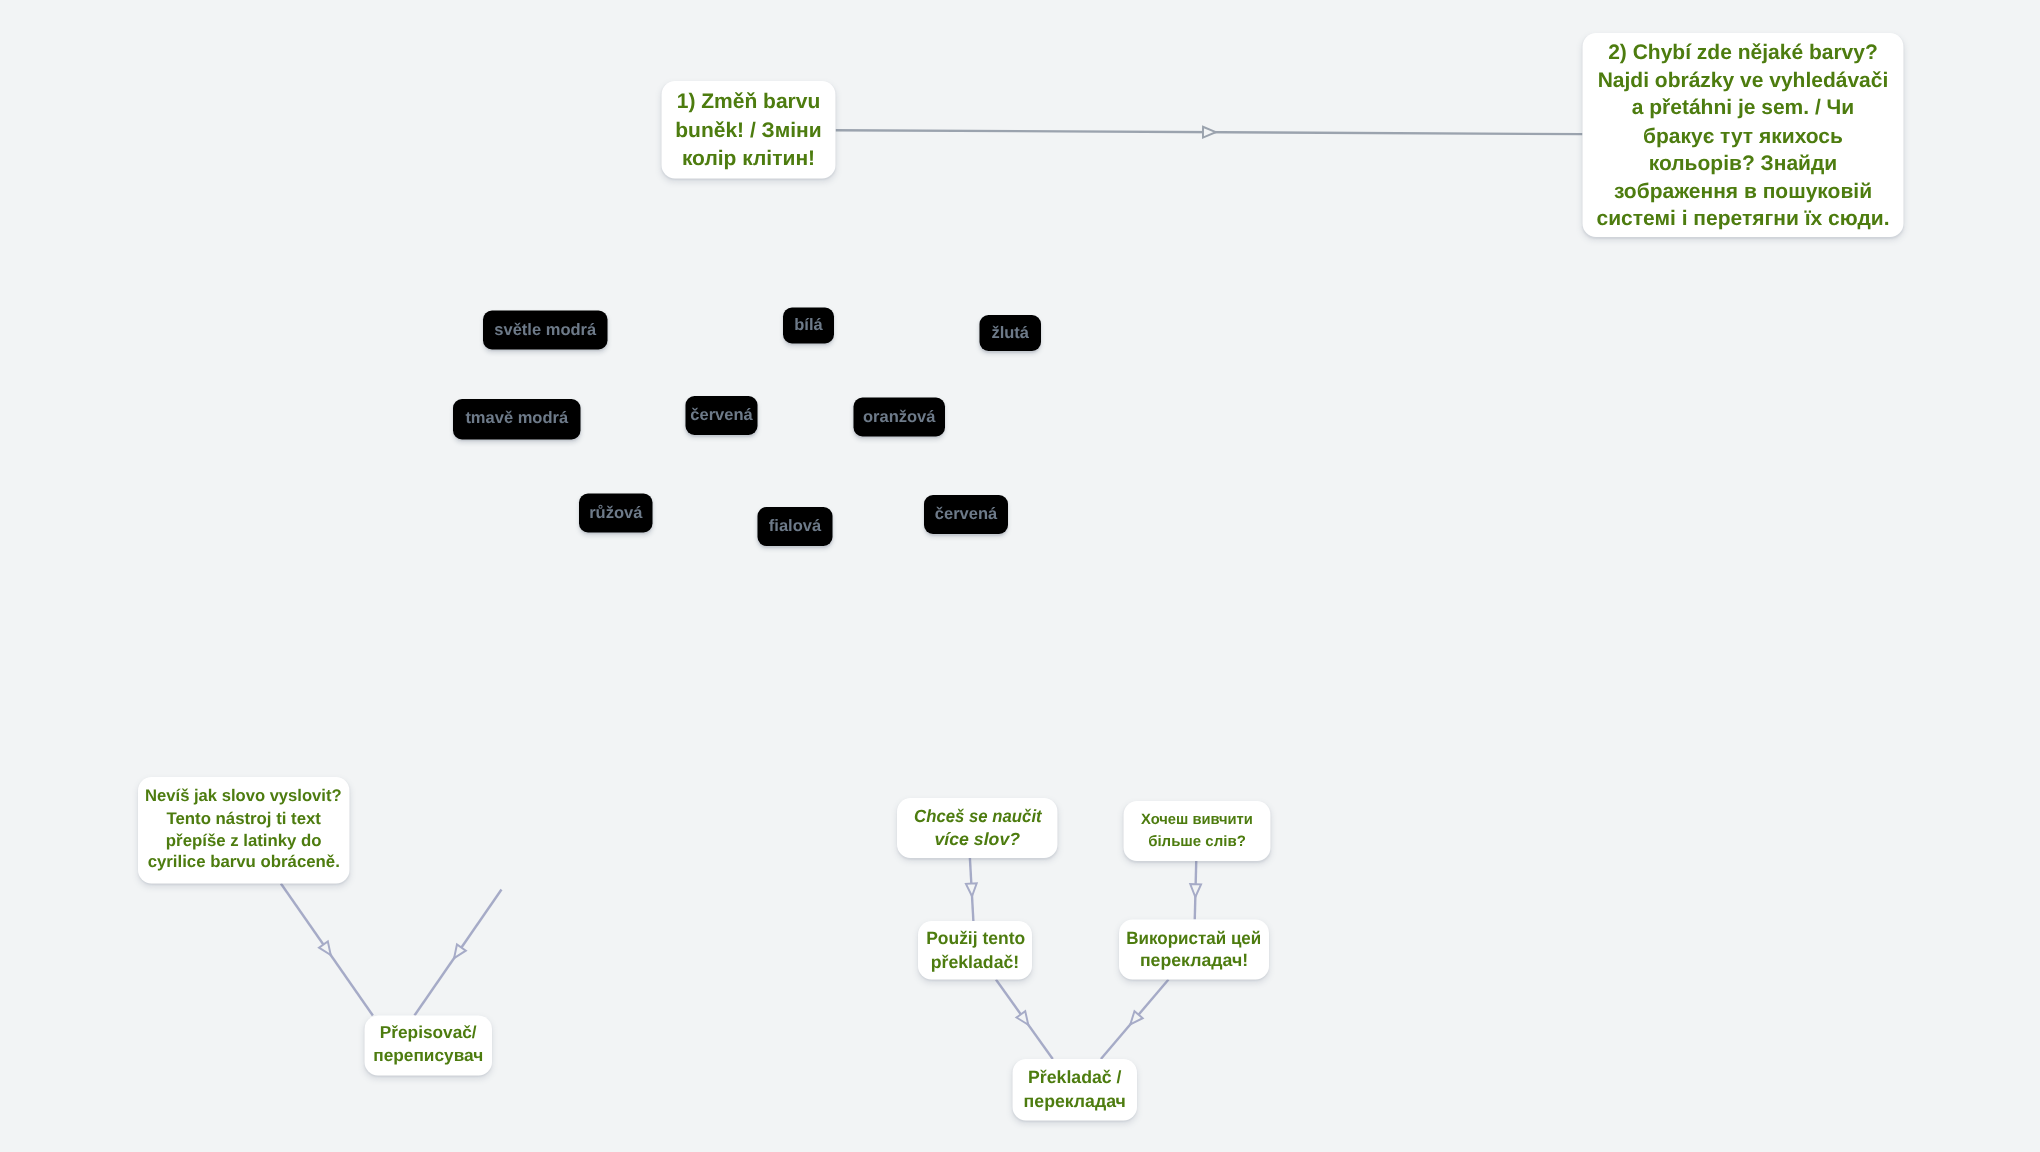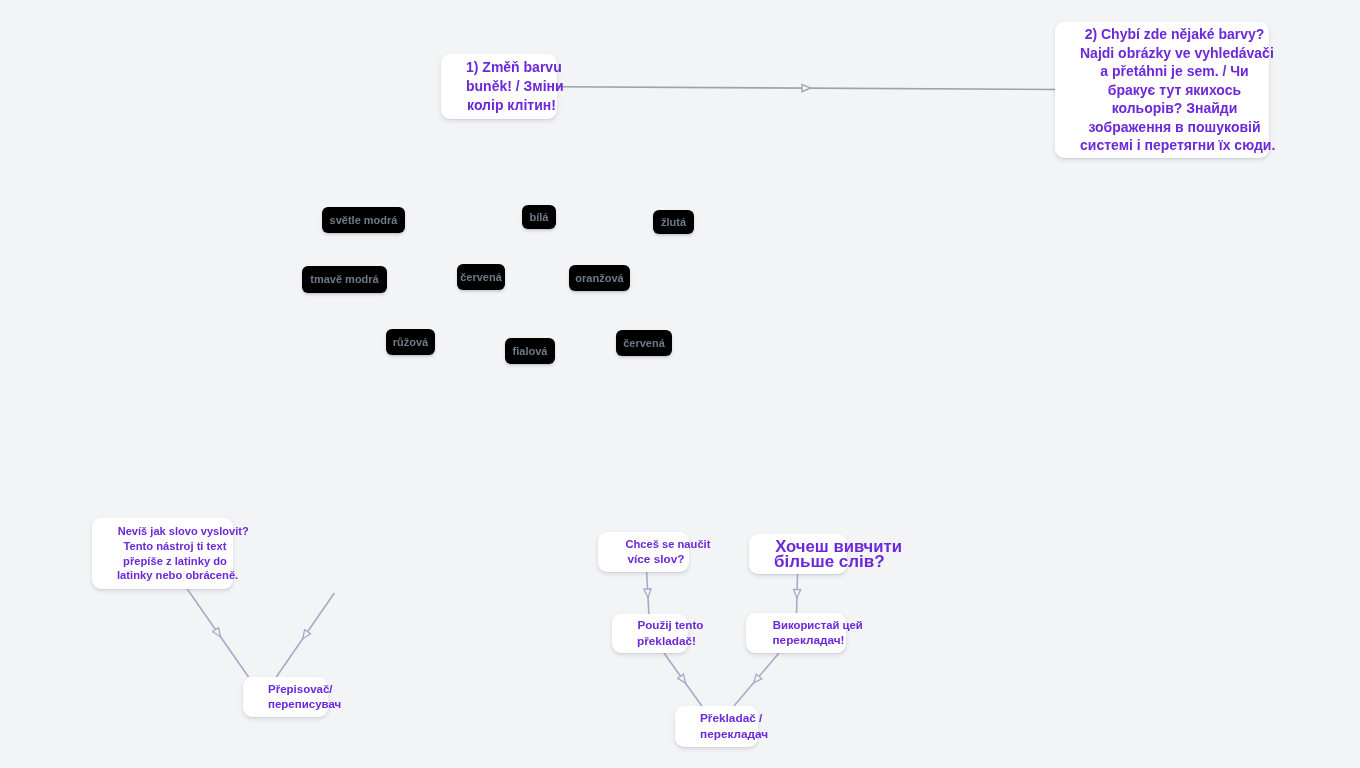--- a/index.html
+++ b/index.html
@@ -32,22 +32,21 @@
     justify-content: center;
     align-items: center;
     text-align: center;
     font-weight: bold;
     cursor: pointer;
   }
   .node.card {
     background: #ffffff;
     border-radius: 9px;
     box-shadow: 0 1px 1px rgba(96,108,128,0.10), 0 2px 4px rgba(96,108,128,0.18);
-    color: #6d28d9;
-    padding-left: 25px;
+    color: #4d7c0f;
   }
   .node.chip {
     background: #000000;
     border-radius: 6px;
     box-shadow: 0 1px 1px rgba(96,108,128,0.14), 0 2px 3px rgba(96,108,128,0.22);
     color: #6d7a89;
   }
   .nline {
     width: 100%;
     text-align: center;
@@ -129,31 +128,31 @@
     <div class="node chip" style="left: 505px; top: 338px; width: 50px; height: 26px; font-size: 11px; line-height: 26px;">
       <div class="nline"><span>fialová</span></div>
     </div>
     <div class="node chip" style="left: 616px; top: 330px; width: 56px; height: 26px; font-size: 11px; line-height: 26px;">
       <div class="nline"><span>červená</span></div>
     </div>
     <div class="node card" style="left: 92px; top: 518px; width: 141px; height: 71px; font-size: 11.2px; line-height: 14.6px;">
       <div class="nline"><span style="transform: scaleX(0.989);">Nevíš jak slovo vyslovit?</span></div>
       <div class="nline"><span>Tento nástroj ti text</span></div>
       <div class="nline"><span>přepíše z latinky do</span></div>
-      <div class="nline"><span>latinky nebo obráceně.</span></div>
+      <div class="nline"><span>cyrilice barvu obráceně.</span></div>
     </div>
     <div class="node card" style="left: 220px; top: 677px; width: 85px; height: 40px; font-size: 11.5px; line-height: 15px; margin-left: 23px;">
       <div class="nline"><span>Přepisovač/</span></div>
       <div class="nline"><span>переписувач</span></div>
     </div>
-    <div class="node card" style="left: 598px; top: 532px; width: 91px; height: 40px; font-size: 11.8px; line-height: 15.3px;">
+    <div class="node card" style="left: 598px; top: 532px; width: 107px; height: 40px; font-size: 11.8px; line-height: 15.3px; font-style: italic;">
       <div class="nline"><span style="transform: scaleX(0.9463);">Chceš se naučit</span></div>
       <div class="nline"><span>více slov?</span></div>
     </div>
-    <div class="node card" style="left: 749px; top: 534px; width: 98px; height: 40px; font-size: 17px; line-height: 15.3px;">
+    <div class="node card" style="left: 749px; top: 534px; width: 98px; height: 40px; font-size: 10px; line-height: 15.3px;">
       <div class="nline"><span style="transform: scaleX(0.9822);">Хочеш вивчити</span></div>
       <div class="nline"><span>більше слів?</span></div>
     </div>
     <div class="node card" style="left: 612px; top: 614px; width: 76px; height: 39px; font-size: 11.8px; line-height: 15.3px;">
       <div class="nline"><span style="transform: scaleX(0.9874);">Použij tento</span></div>
       <div class="nline"><span>překladač!</span></div>
     </div>
     <div class="node card" style="left: 746px; top: 613px; width: 100px; height: 40px; font-size: 11.8px; line-height: 15.3px;">
       <div class="nline"><span style="transform: scaleX(0.9606);">Використай цей</span></div>
       <div class="nline"><span>перекладач!</span></div>

